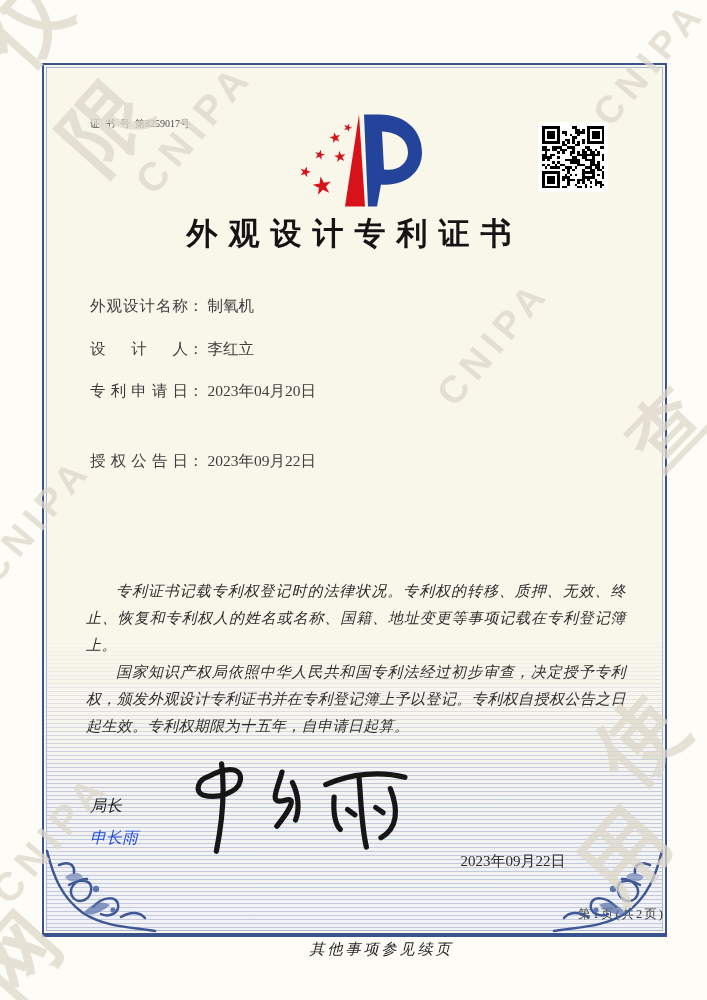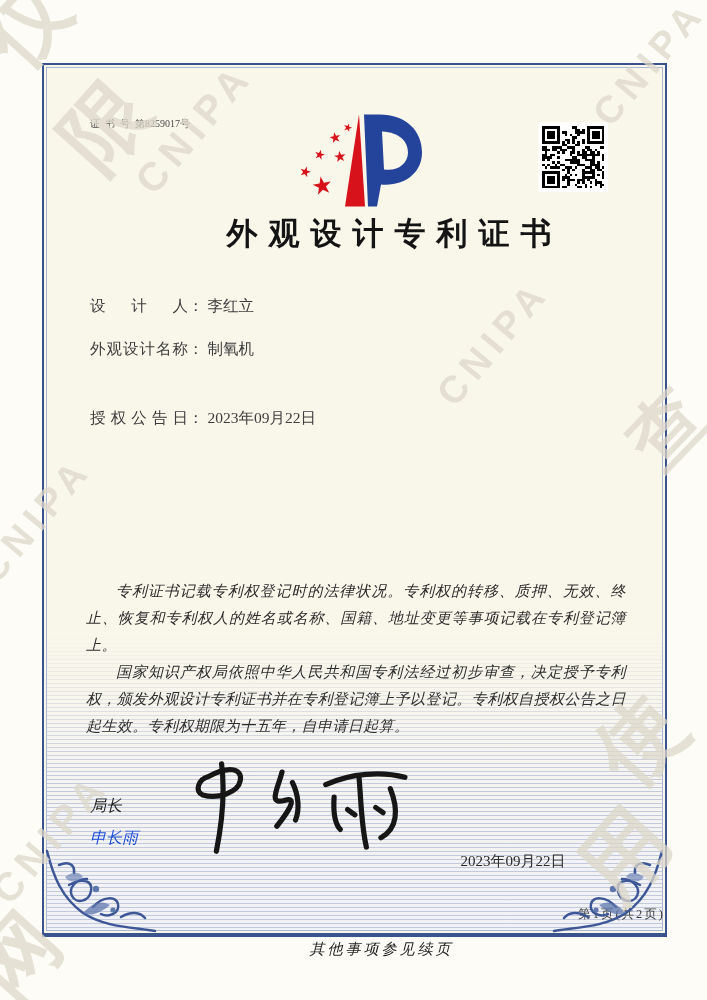--- a/index.html
+++ b/index.html
@@ -34,21 +34,21 @@
   .corner-left{left:-3px;}
   .corner-right{right:-3px;transform:scaleX(-1);}
   
   .cert-no{position:absolute;left:46px;top:52px;font-size:10px;color:#4b4b4b;}
   .cert-no .lbl{letter-spacing:5px;}
   .logo{position:absolute;left:243px;top:45px;width:150px;height:108px;}
   .qr{position:absolute;left:494px;top:57px;width:70px;height:70px;background:#fff;
       display:flex;align-items:center;justify-content:center;}
   .title{
     position:absolute;left:0;top:148px;width:100%;text-align:center;
-    font-size:31px;font-weight:bold;letter-spacing:11px;color:#141414;padding-left:40px;
+    font-size:31px;font-weight:bold;letter-spacing:11px;color:#141414;
   }
   
   .fields{position:absolute;left:46px;top:231px;width:545px;font-size:15.5px;color:#3d3d3d;}
   .frow{height:23px;margin-bottom:19.5px;white-space:nowrap;}
   .flabel{display:inline-block;width:98px;text-align:justify;text-align-last:justify;vertical-align:bottom;}
   .colon{margin-right:4px;}
   .grant-row{display:flex;}
   .grant-first{width:263px;flex:0 0 auto;margin-top:27px;}
   
   .body-text{
@@ -348,24 +348,27 @@
         <rect x="42.5" y="60" width="2.5" height="2.5" fill="#000"></rect>
         <rect x="47.5" y="60" width="2.5" height="2.5" fill="#000"></rect>
         <rect x="57.5" y="60" width="2.5" height="2.5" fill="#000"></rect>
       </svg>
     </div>
 
   <div class="title">外观设计专利证书</div>
 
   <div class="fields">
     <div class="frow">
+      <span class="flabel">外观设计名称</span><span class="colon">：</span><span>制氧机</span>
+    </div>
+    <div class="frow">
       <span class="flabel">设计人</span><span class="colon">：</span><span>李红立</span>
     </div>
     <div class="frow">
-      <span class="flabel">外观设计名称</span><span class="colon">：</span><span>制氧机</span>
+      <span class="flabel">专利申请日</span><span class="colon">：</span><span>2023年04月20日</span>
     </div>
     <div class="frow grant-row">
       <span class="grant-first">
         <span class="flabel">授权公告日</span><span class="colon">：</span><span>2023年09月22日</span>
       </span>
     </div>
   </div>
 
   <div class="body-text">
     <p>专利证书记载专利权登记时的法律状况。专利权的转移、质押、无效、终止、恢复和专利权人的姓名或名称、国籍、地址变更等事项记载在专利登记簿上。</p>

